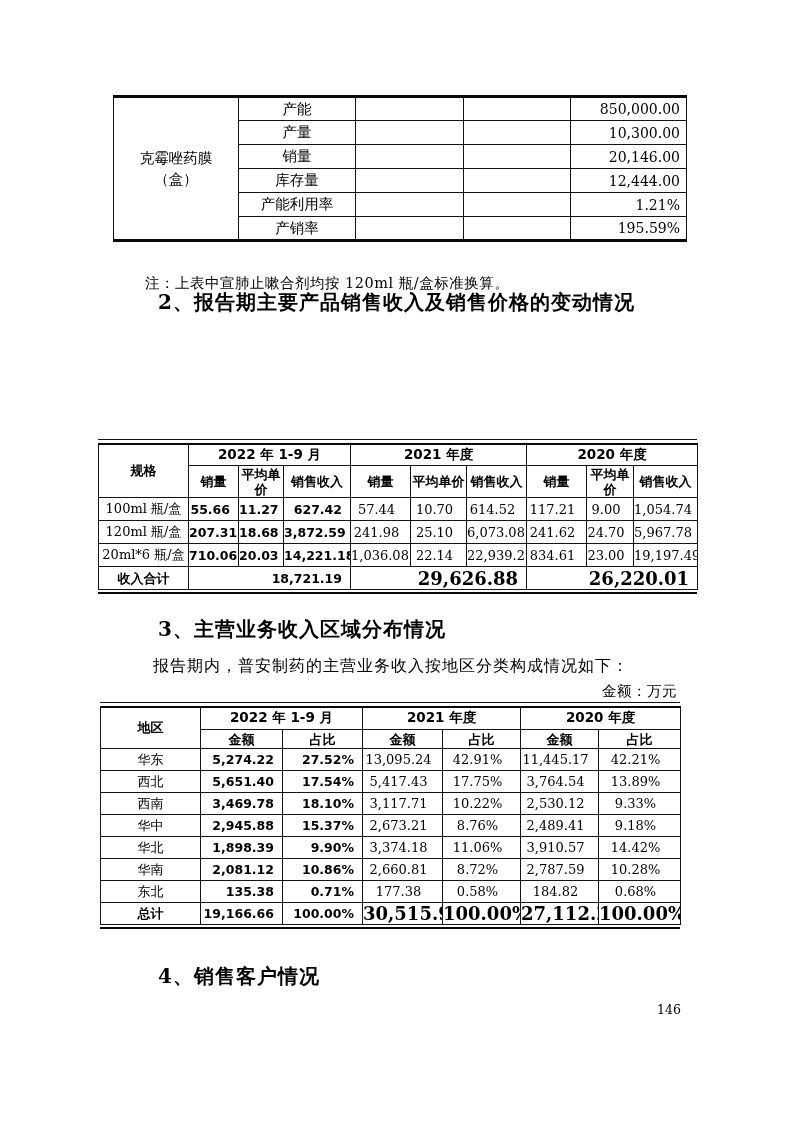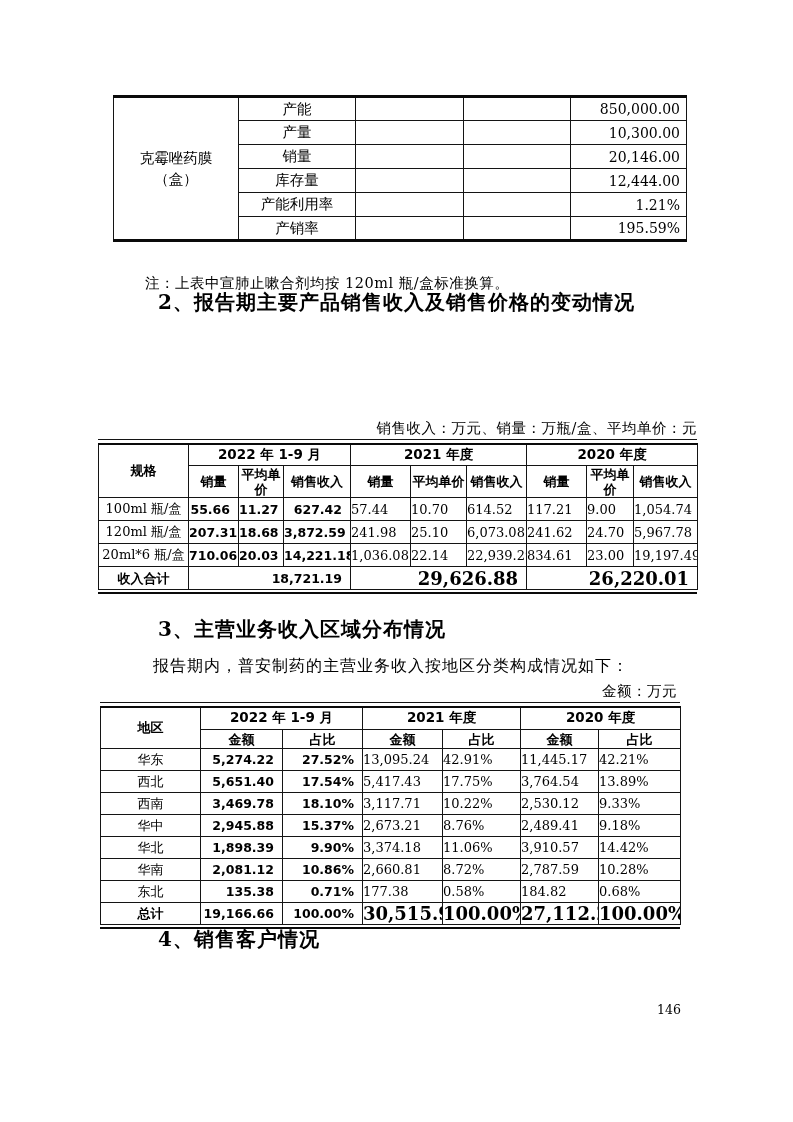--- a/index.html
+++ b/index.html
@@ -17,21 +17,21 @@
   .t1 .lbl{font-size:14.5px;line-height:21px;}
   .t1 .m{font-size:14.5px;}
   .t1 .v{text-align:right;padding-right:6px;font-size:14px;}
   
   .dwrap{border-top:1px solid #141414;border-bottom:2.5px solid #0a0a0a;padding:2.5px 0 2px 0;}
   .dt{border-top:2px solid #0a0a0a;border-bottom:1px solid #141414;
       border-left:1px solid #141414;border-right:1px solid #141414;}
   .hd{font-weight:700;font-family:"DejaVu Sans","Liberation Sans",sans-serif;font-size:13px;line-height:15px;}
   .yr{font-weight:700;font-family:"DejaVu Sans","Liberation Sans",sans-serif;font-size:13.5px;}
   .spec{font-size:13px;}
-  .num{text-align:left;padding-right:8px;font-size:13px;}
+  .num{text-align:center;padding-right:8px;font-size:13px;}
   .numb{text-align:right;padding-right:8px;font-size:18px;font-weight:700;}
   .b22{text-align:right;padding-right:8px;font-weight:700;
        font-family:"DejaVu Sans","Liberation Sans",sans-serif;font-size:12.5px;}
   .t2{width:599px;}
   .t2 tr.r1{height:22px;}
   .t2 tr.r2{height:32px;}
   .t2 tr.rd{height:23px;}
   .t3{width:580px;}
   .t3 tr.r1{height:23px;}
   .t3 tr.r2{height:19px;}
@@ -96,21 +96,20 @@
       <td></td>
           <td></td>
       <td class="v">195.59%</td>
     </tr>
   </tbody>
     </table>
 
   <div class="note abs" style="left:145px;top:250px;">注：上表中宣肺止嗽合剂均按 120ml 瓶/盒标准换算。</div>
 
   <div class="h2x abs" style="left:158px;top:289px;">2、报告期主要产品销售收入及销售价格的变动情况</div>
-  <div class="unit abs" style="left:120px;top:419px;width:577px;">销售收入：万元、销量：万瓶/盒、平均单价：元</div>
 
   <div class="dwrap abs" style="left:98px;top:439px;width:599px;">
   <table class="t2 dt">
     <colgroup>
           <col style="width:90px">
           <col style="width:50px">
           <col style="width:45px">
           <col style="width:67px">
           <col style="width:60px">
           <col style="width:56px">
@@ -282,17 +281,17 @@
       <td class="b22">100.00%</td>
       <td class="numb">30,515.96</td>
       <td class="numb">100.00%</td>
       <td class="numb">27,112.22</td>
       <td class="numb">100.00%</td>
     </tr>
   </tbody>
       </table>
   </div>
 
-  <div class="h2x abs" style="left:158px;top:926px;">4、销售客户情况</div>
+  <div class="h2x abs" style="left:158px;top:963px;">4、销售客户情况</div>
 
   <div class="pgnum abs" style="left:657px;top:1002px;">146</div>
 
 </div>
 
 </body></html>

